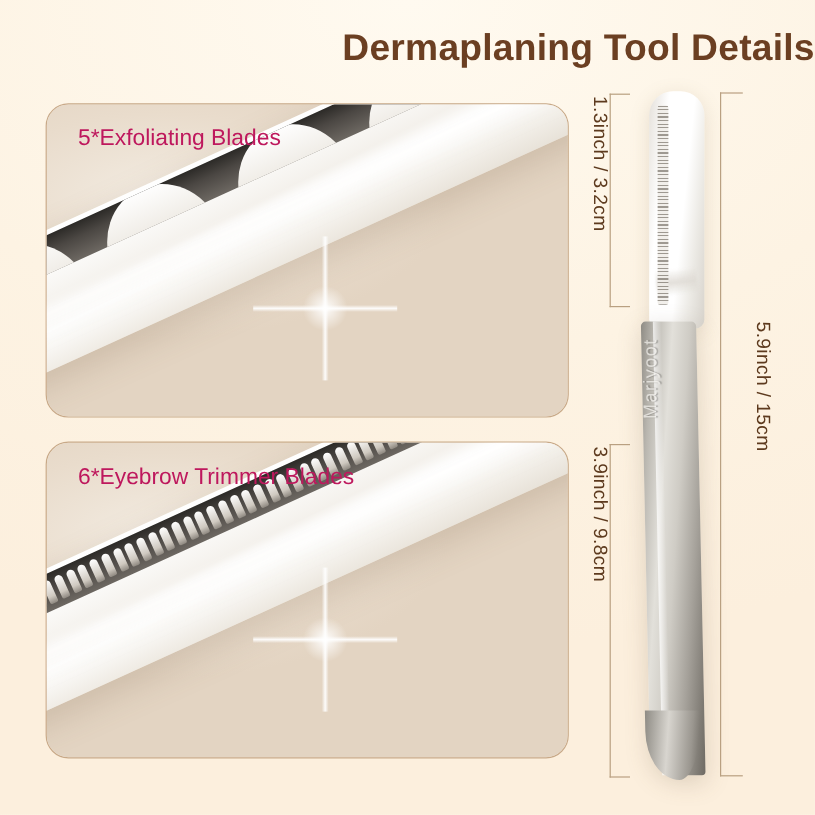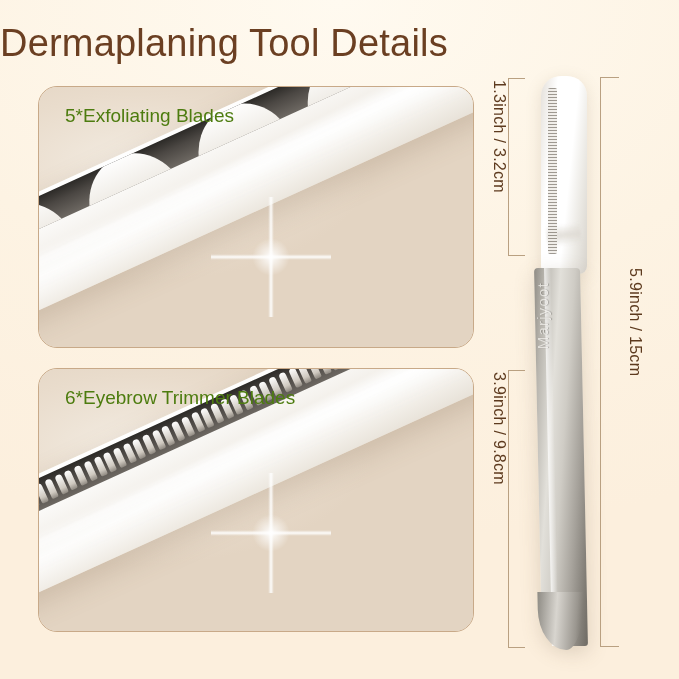--- a/index.html
+++ b/index.html
@@ -12,23 +12,23 @@
   }
   #page{
     position:absolute;inset:0;
     background:
       radial-gradient(ellipse 120% 80% at 50% 0%, #fffaf0 0%, #fdf3e3 55%, #fcefdd 100%);
   }
 
   
   .title{
     position:absolute;left:0;right:0;top:22px;
-    text-align:left;
-    font-size:38px;
-    font-weight:normal;
+    text-align:right;
+    font-size:31px;
+    font-weight:bold;
     color:#6b3f22;
     letter-spacing:.2px;
   }
 
   
   .card{
     position:absolute;
     border:1.4px solid #c8a988;
     border-radius:19px;
     overflow:hidden;
@@ -37,21 +37,21 @@
   #card-blades{ left:38px; top:86px;  width:434px; height:260px; }
   #card-trimmer{ left:38px; top:368px; width:434px; height:262px; }
 
   .card-bg{
     position:absolute;inset:0;
     background:
       radial-gradient(ellipse 55% 45% at 22% 30%, #f3ece2 0%, #e9dccc 60%, #e3d4c2 100%);
   }
   .card-label{
     position:absolute;left:26px;top:18px;
-    font-size:19px;color:#4d7c0f;
+    font-size:19px;color:#be185d;
     z-index:9;white-space:nowrap;
   }
 
   
   .blade-body{
     position:absolute;
     width:640px;height:108px;
     left:-88px;top:150px;
     transform:rotate(-24.5deg);
     transform-origin:0 50%;

